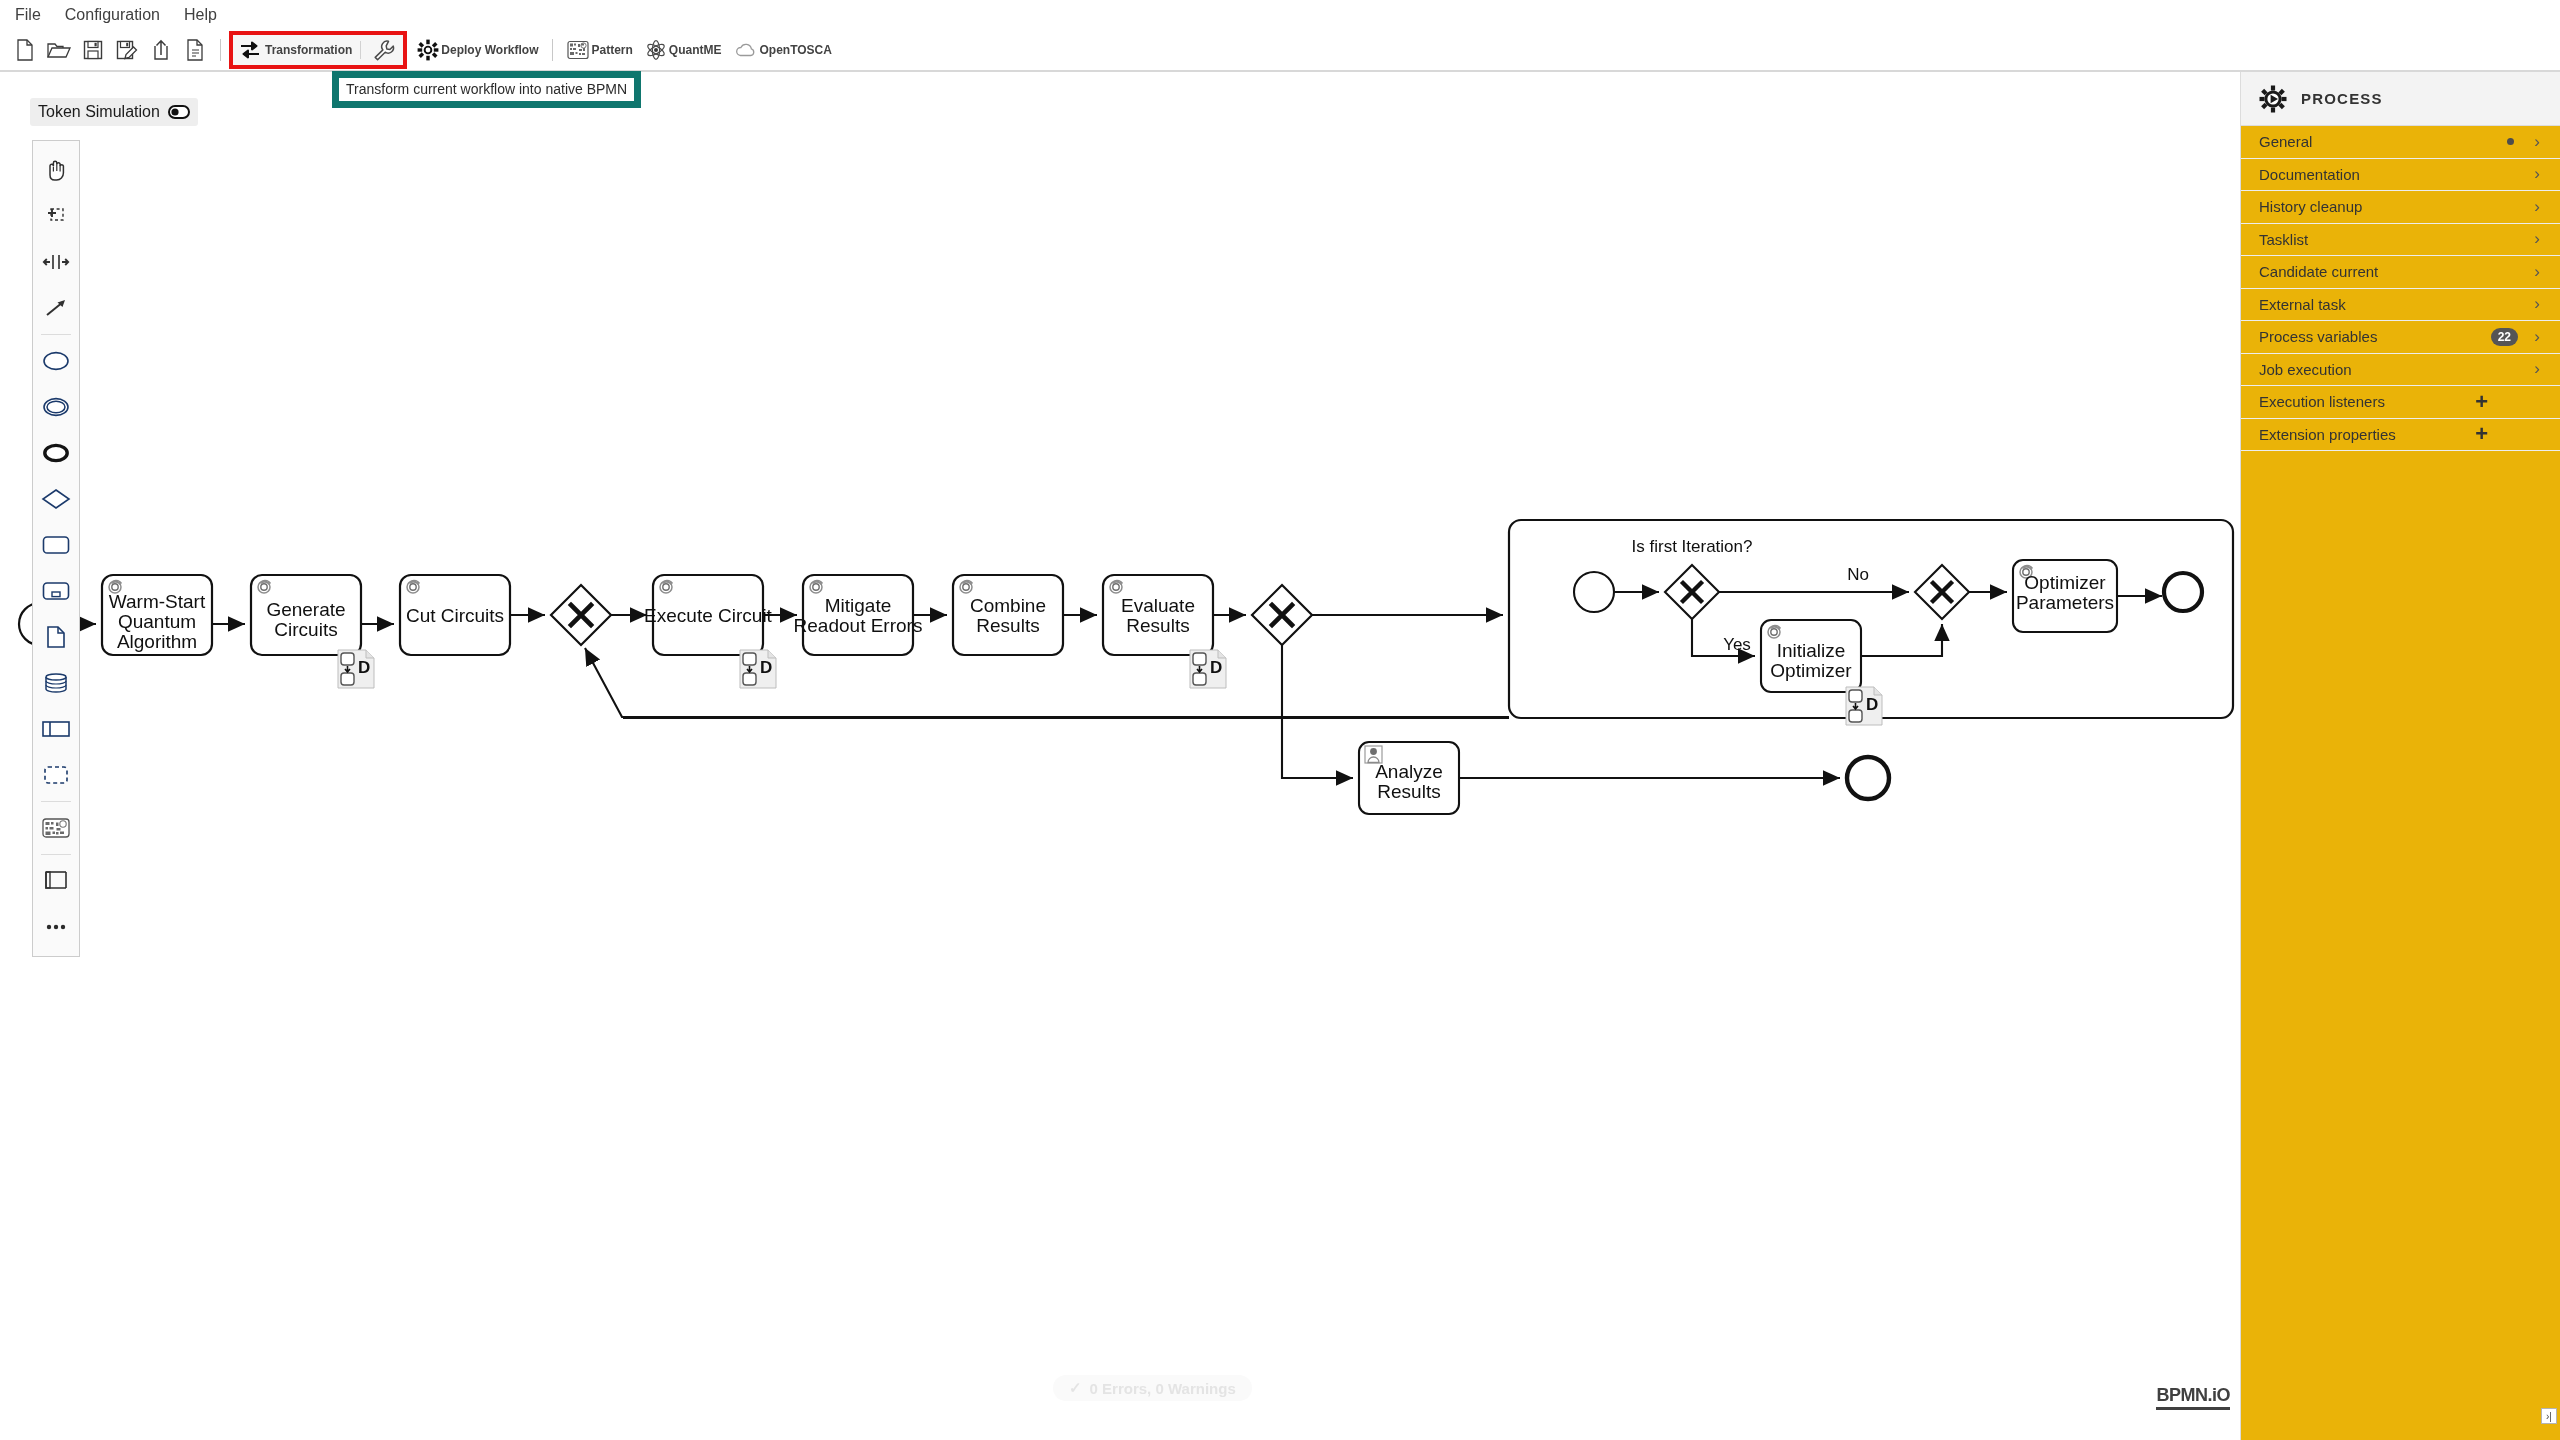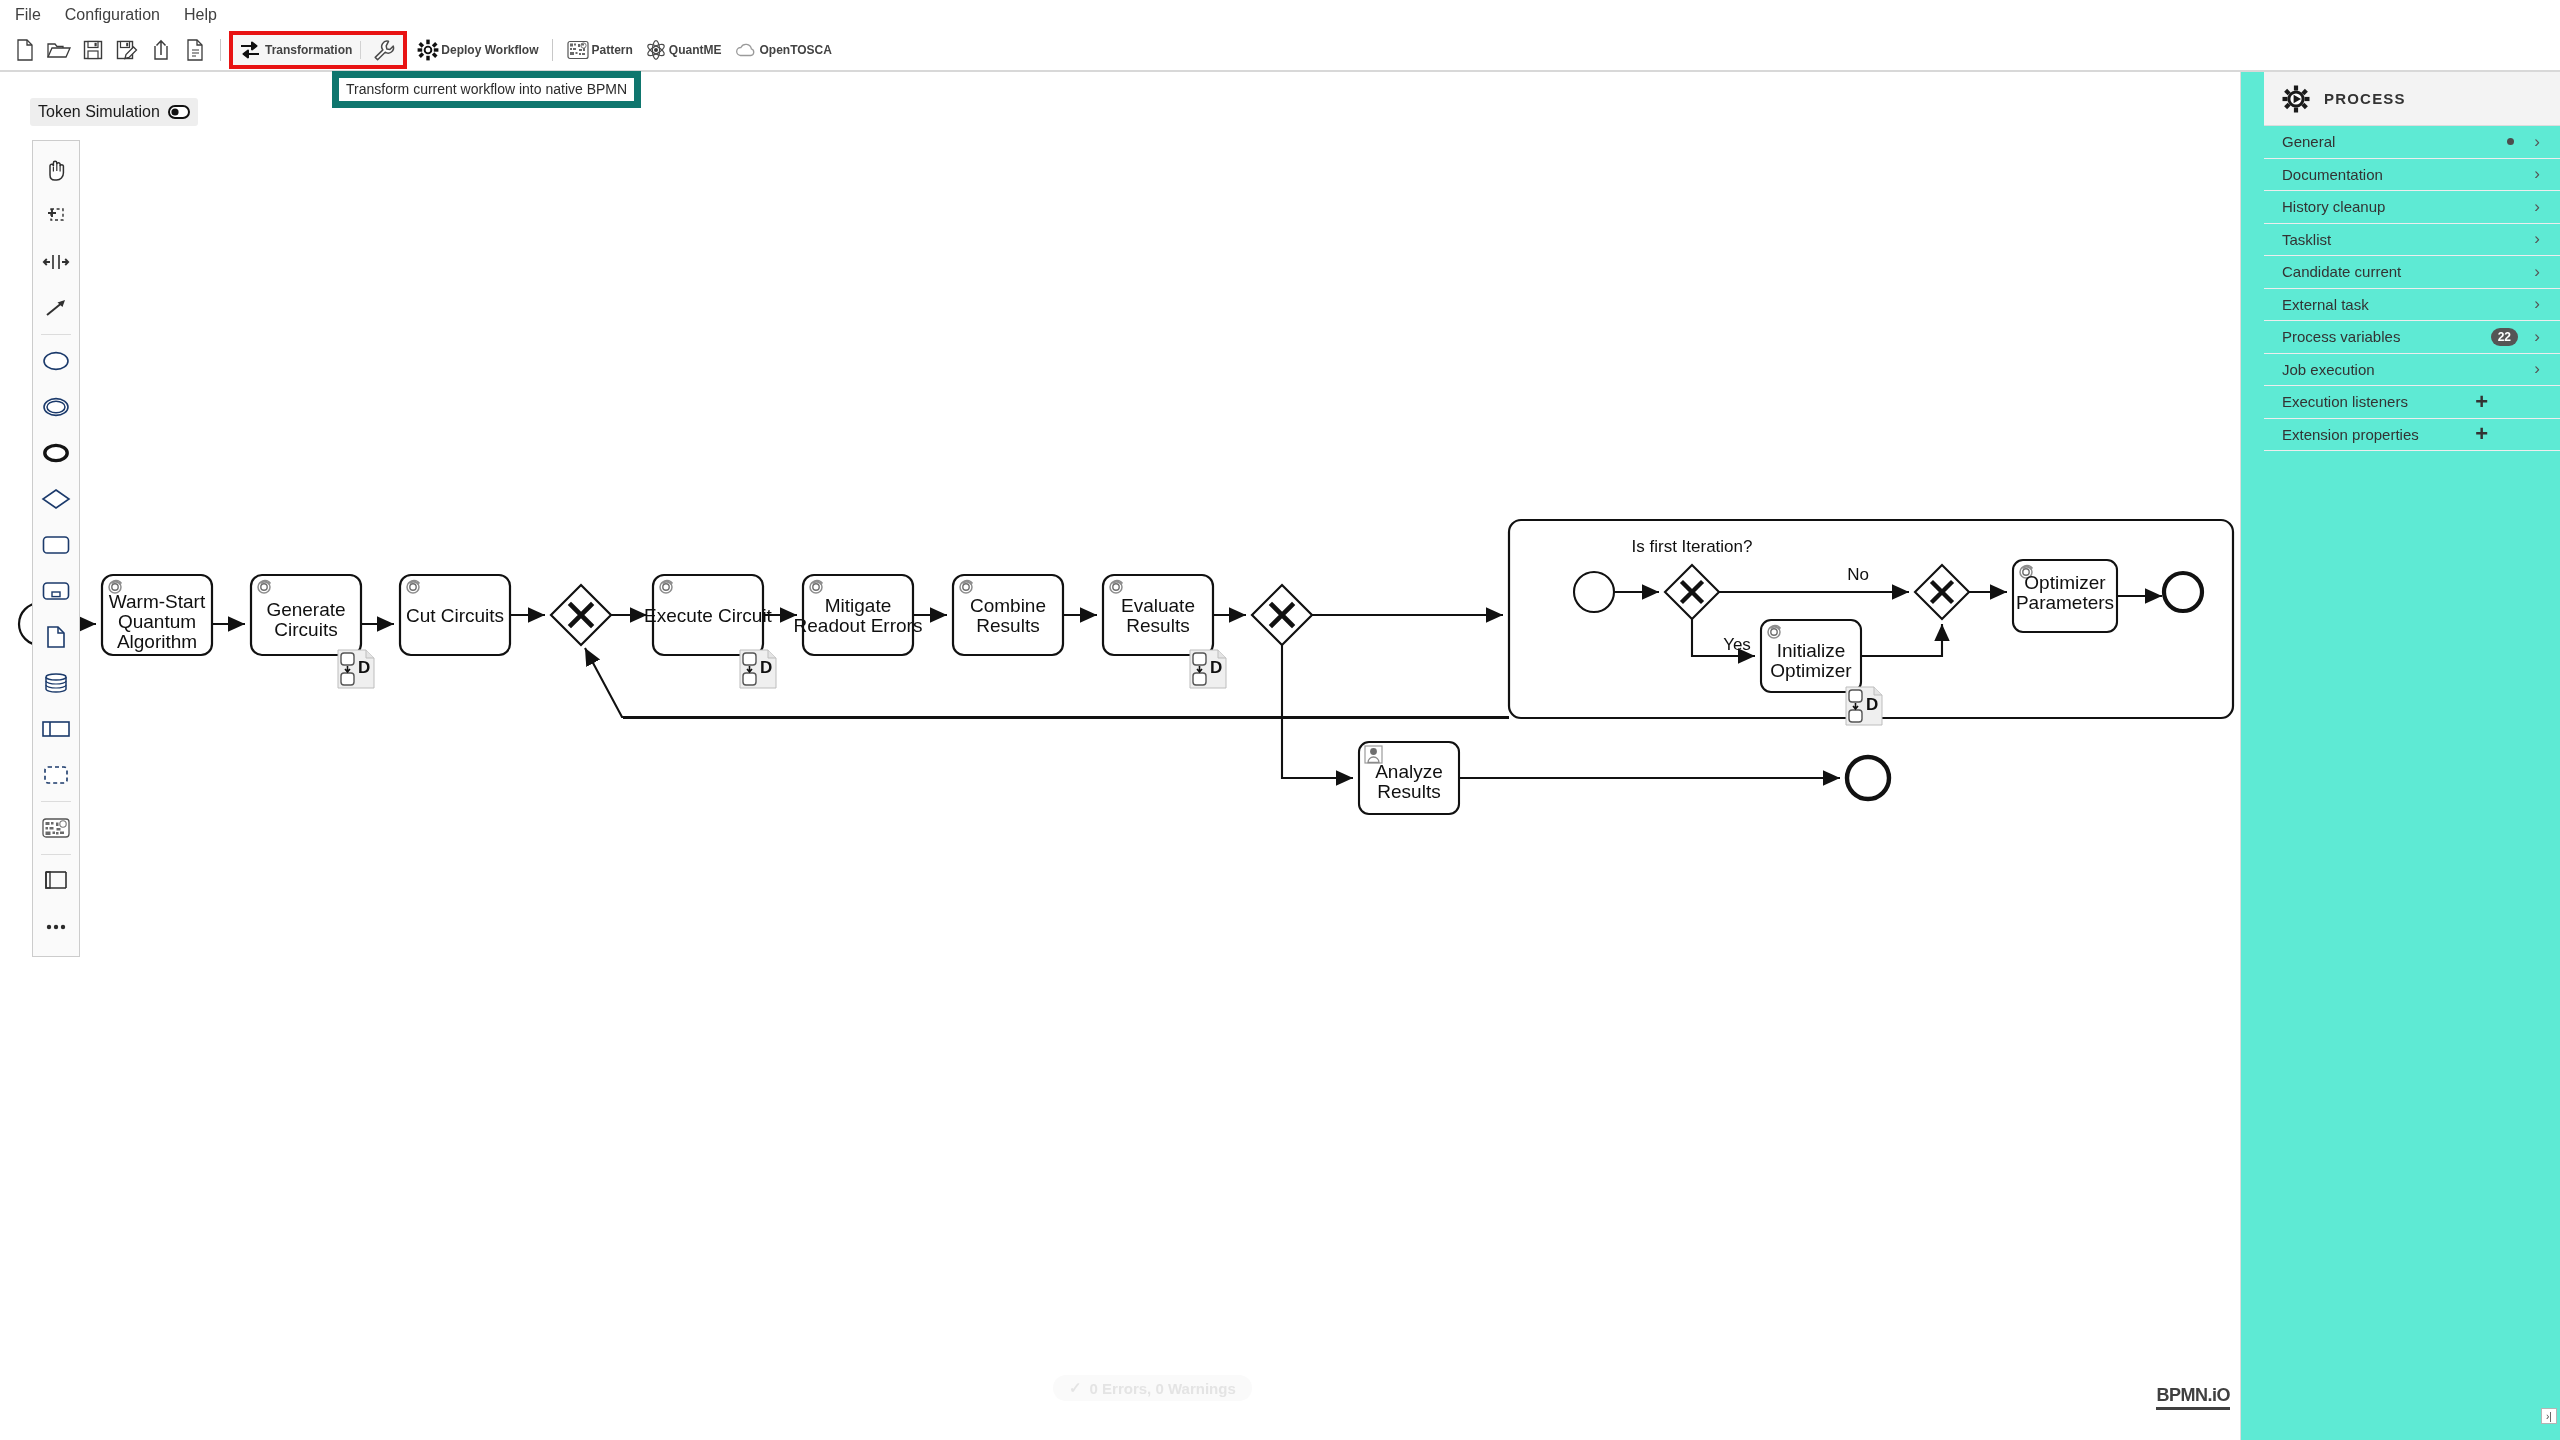--- a/index.html
+++ b/index.html
@@ -98,22 +98,22 @@
   .pal-entry {
     width: 100%; height: 46px;
     display: flex; align-items: center; justify-content: center;
     cursor: pointer;
   }
   .pal-sep { height: 1px; background: #dcdcdc; margin: 3px 8px; }
 
   
   #props-panel {
     position: absolute; top: 72px; right: 0; width: 320px; height: 1368px;
-    background: #5eead4; border-left: 1px solid #dcdcdc;
-    font-size: 15px; z-index: 30; padding-left: 23px;
+    background: #eab308; border-left: 1px solid #dcdcdc;
+    font-size: 15px; z-index: 30;
   }
   #props-header {
     height: 54px; background: #f3f3f3; border-bottom: 1px solid #dcdcdc;
     display: flex; align-items: center; padding-left: 18px; gap: 14px;
   }
   #props-header .ptitle {
     font-size: 15px; font-weight: bold; letter-spacing: 1.2px; color: #333333;
   }
   .prop-row {
     height: 32.5px; display: flex; align-items: center;

